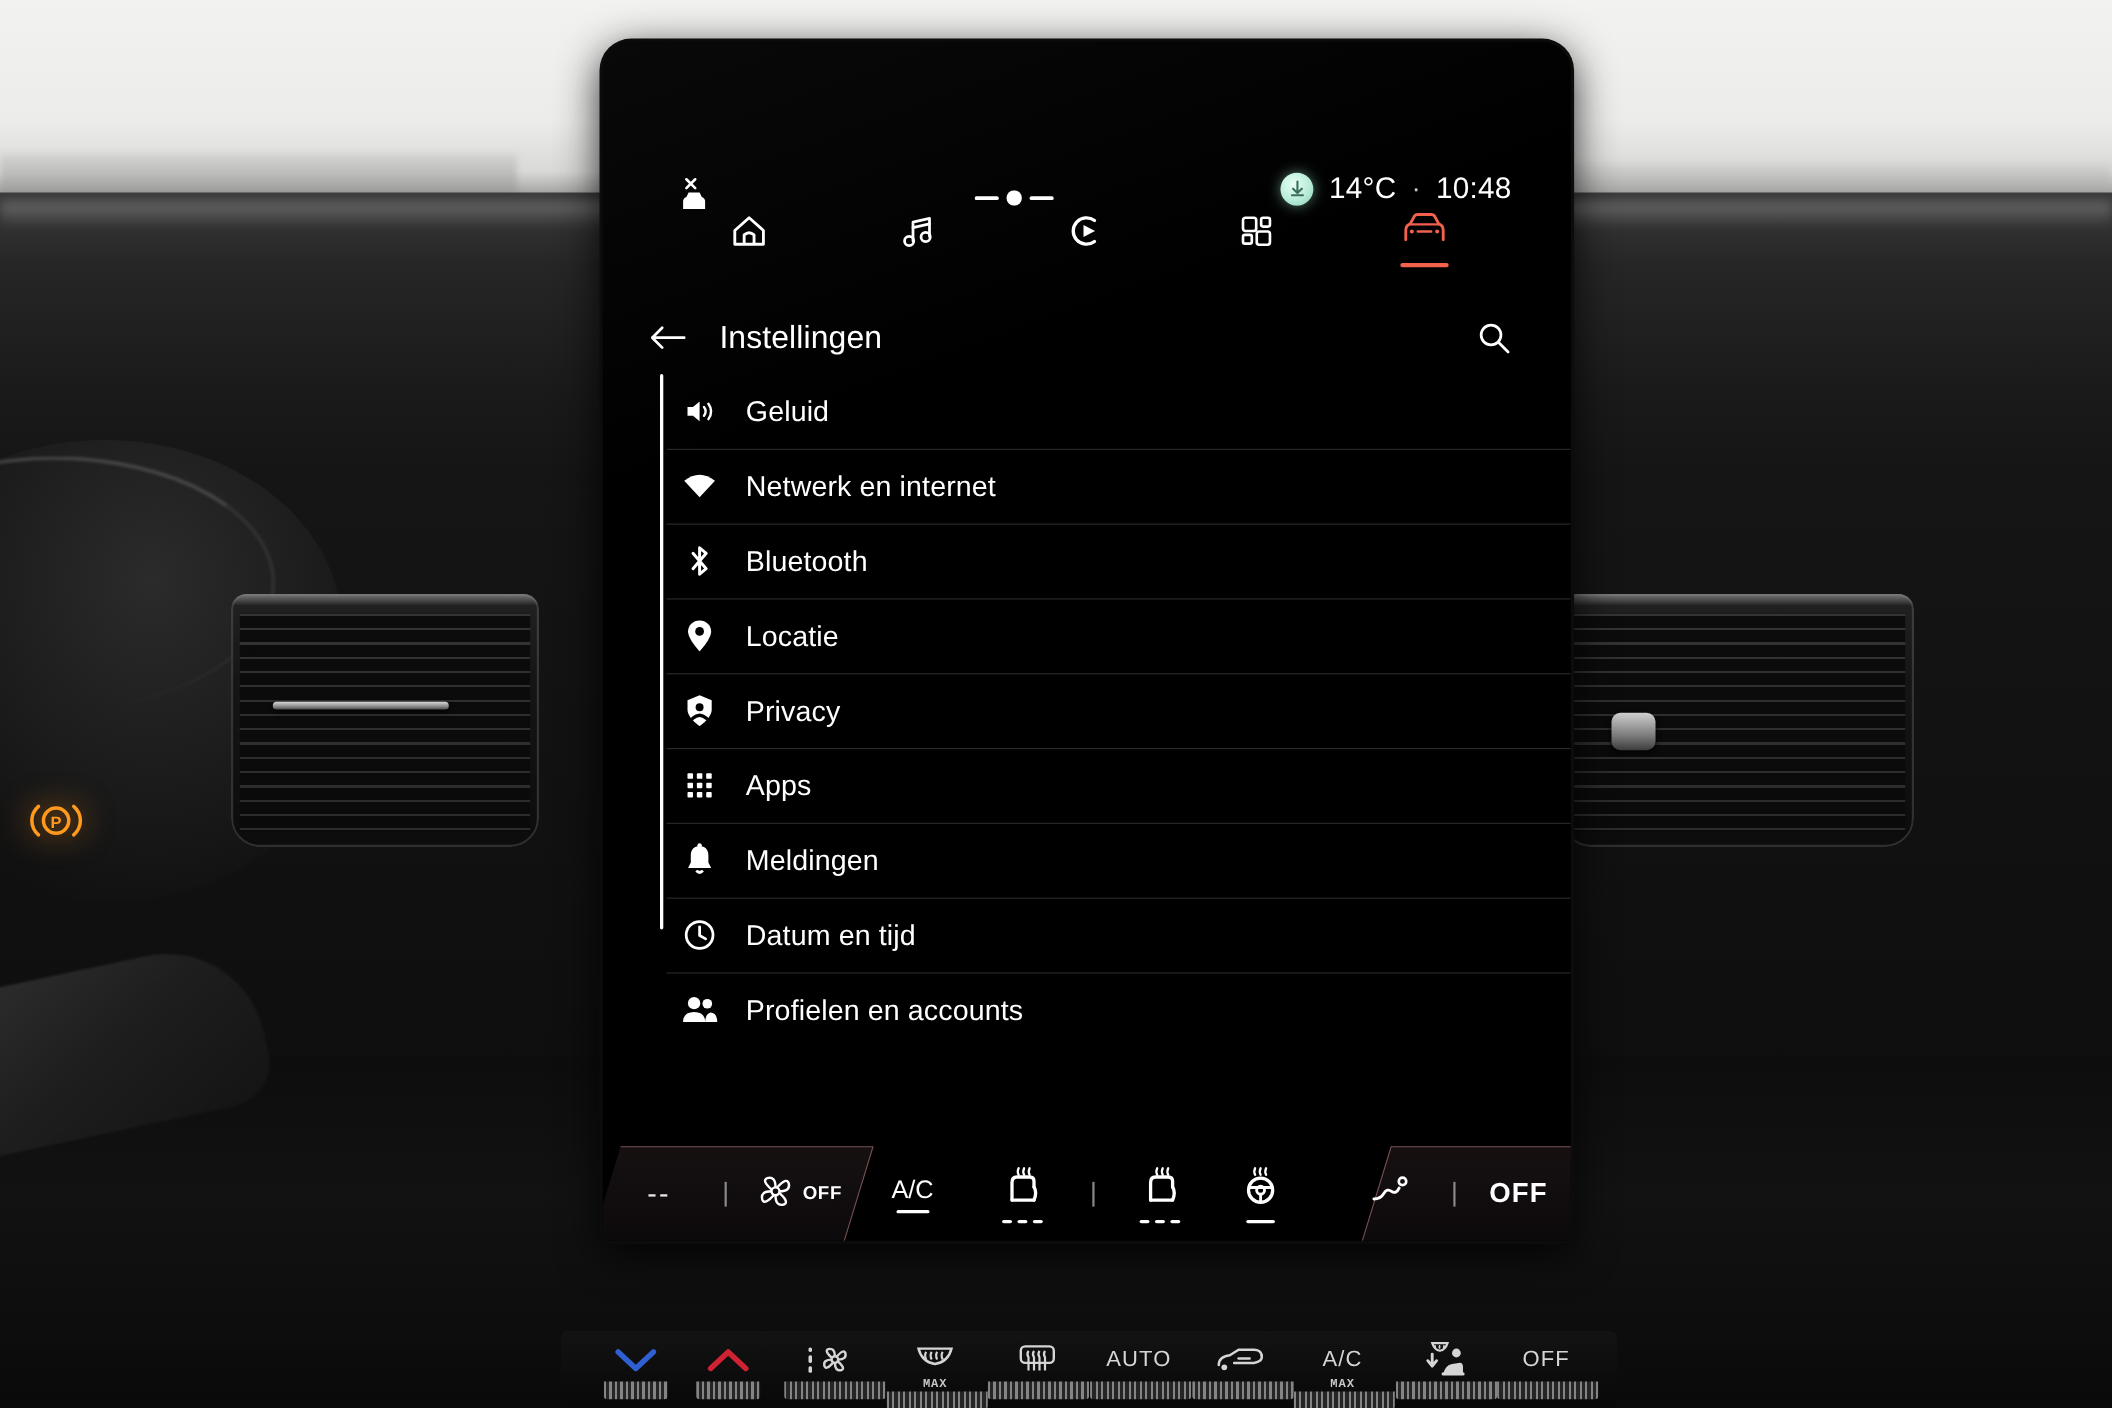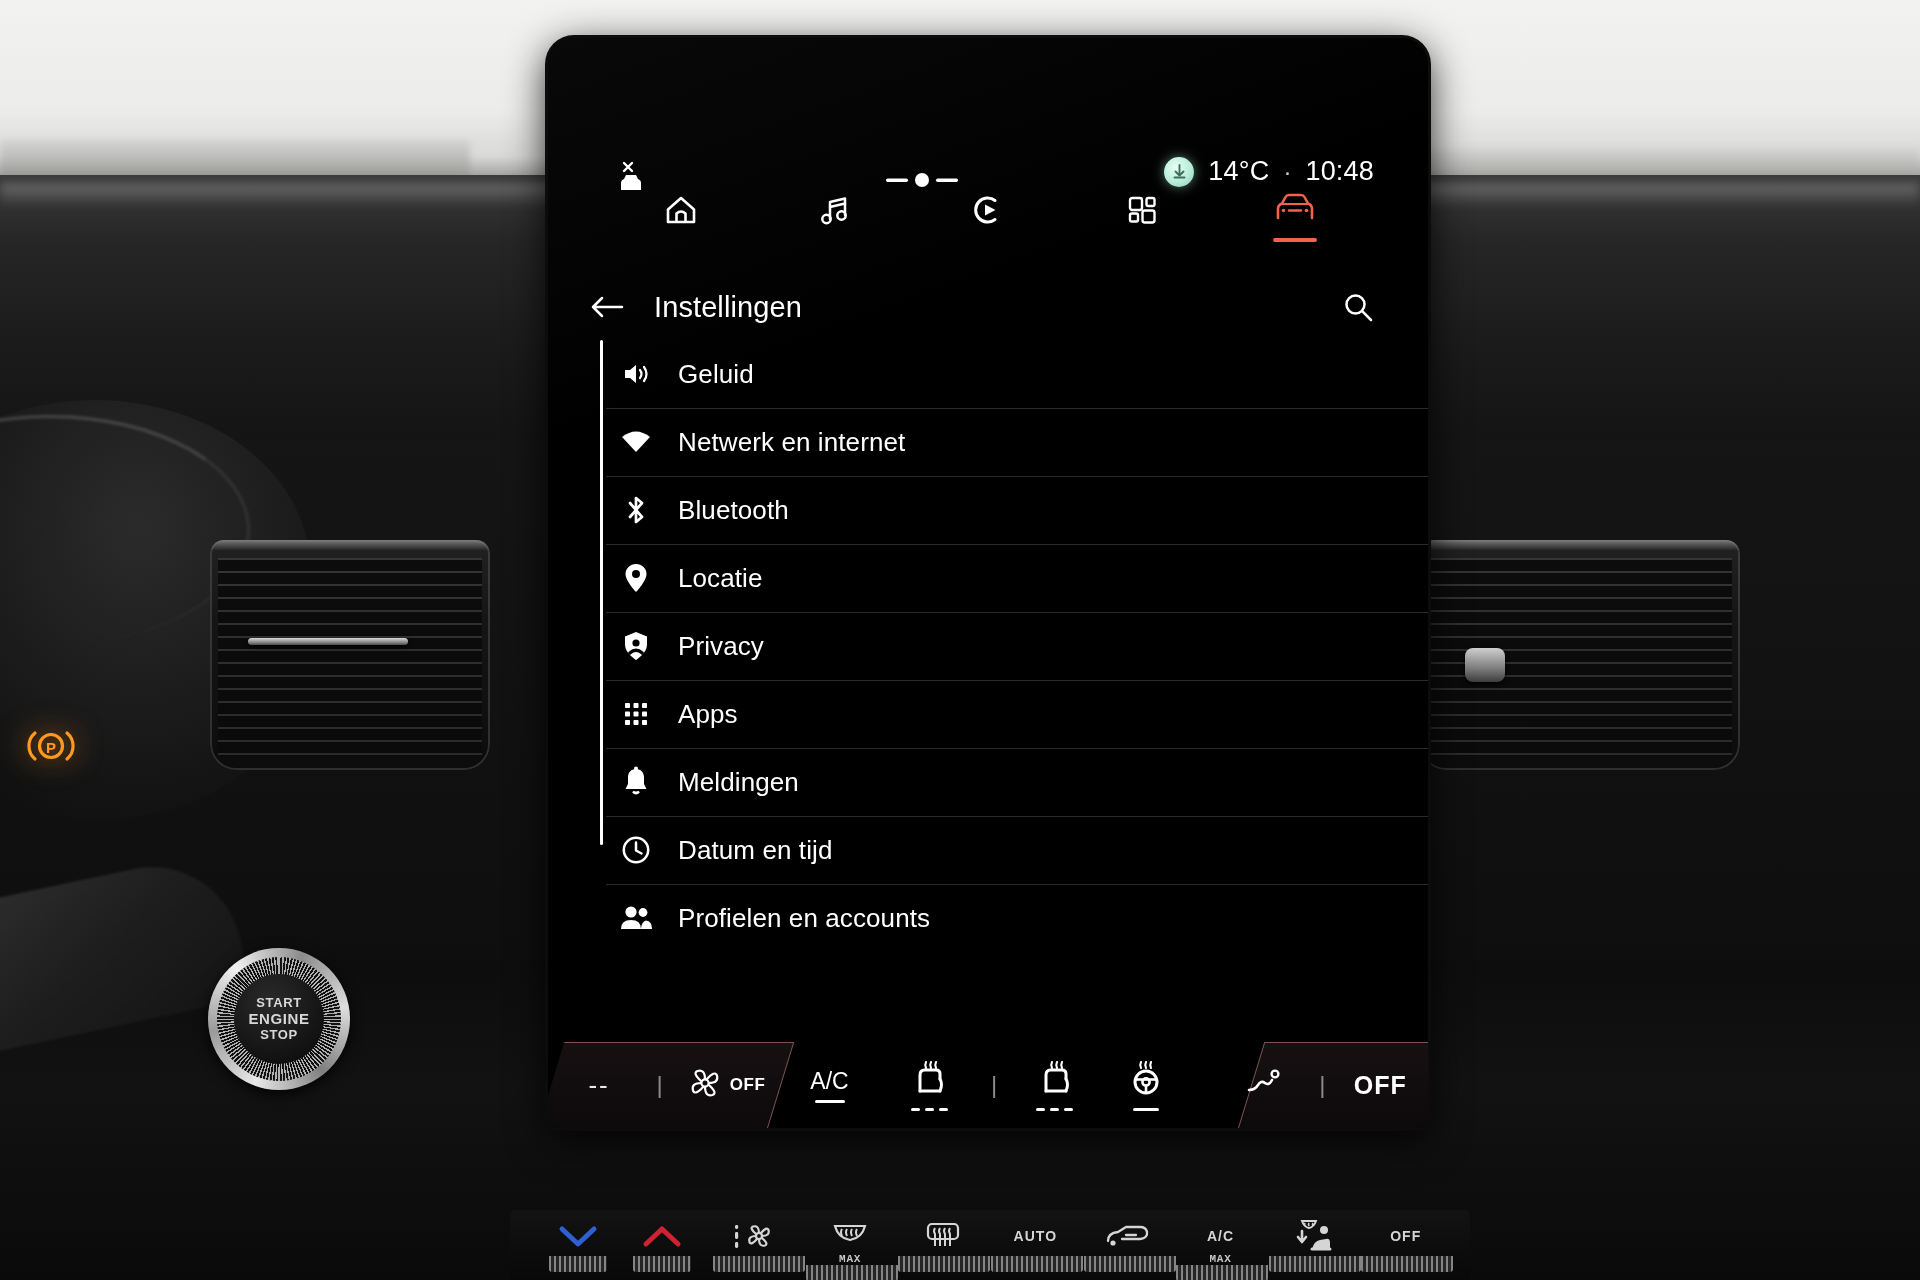--- a/index.html
+++ b/index.html
@@ -285,21 +285,21 @@
     background: linear-gradient(180deg, #131313 0%, #0c0c0c 60%, #080808 100%);
     display: flex; align-items: flex-start; justify-content: space-between;
     padding: 6px 18px 0 18px;
     border-radius: 6px 6px 0 0;
   }
   .hvac-btn {
     display: flex; flex-direction: column; align-items: center; justify-content: flex-start;
     width: 96px; cursor: pointer; position: relative;
   }
   .hvac-glyph { height: 40px; display: flex; align-items: center; justify-content: center; }
-  .hvac-text { color: #d5d5d5; font-size: 14px; font-weight: 700; letter-spacing: 1px; }
+  .hvac-text { color: #d5d5d5; font-size: 20px; font-weight: 400; letter-spacing: 1px; }
   .hvac-sub { color: #c8c8c8; font-size: 11px; font-weight: 700; letter-spacing: 0.8px; margin-top: -3px; font-family: Liberation Mono, monospace; }
   .hvac-ridge {
     position: absolute; bottom: -16px; left: 2px; width: 92px; height: 16px;
     background: repeating-linear-gradient(90deg,
        #9a9a9a 0px, #9a9a9a 2px, #2a2a2a 2px, #2a2a2a 5px);
     border-radius: 0 0 3px 3px;
     opacity: 0.85;
   }
   .temp-pair { display: flex; align-items: center; gap: 26px; width: 190px; justify-content: center; }
 </style>
@@ -334,29 +334,20 @@
     <div class="vent-bar"></div>
     <div class="vent-outline"></div>
   </div>
   <div class="vent right">
     <div class="vent-lip"></div>
     <div class="vent-slats"></div>
     <div class="vent-bar"></div>
     <div class="vent-outline"></div>
   </div>
 
-  <div class="start-btn-wrap">
-    <div class="start-ring-outer"></div>
-    <div class="start-ring-knurl"></div>
-    <div class="start-face">
-      <span>START</span>
-      <span class="big">ENGINE</span>
-      <span>STOP</span>
-    </div>
-  </div>
 
   <div id="screen">
 
     <div class="status-bar"></div>
 
     <div class="carx-icon">
       <svg width="26" height="34" viewBox="0 0 26 34">
         <path d="M6 3 L14 11 M14 3 L6 11" stroke="#fff" stroke-width="2.4" stroke-linecap="round"></path>
         <path d="M3 30 L3 23 Q3 20 6 19 L8 15 L18 15 L20 19 Q23 20 23 23 L23 30 Z" fill="#fff"></path>
       </svg>

